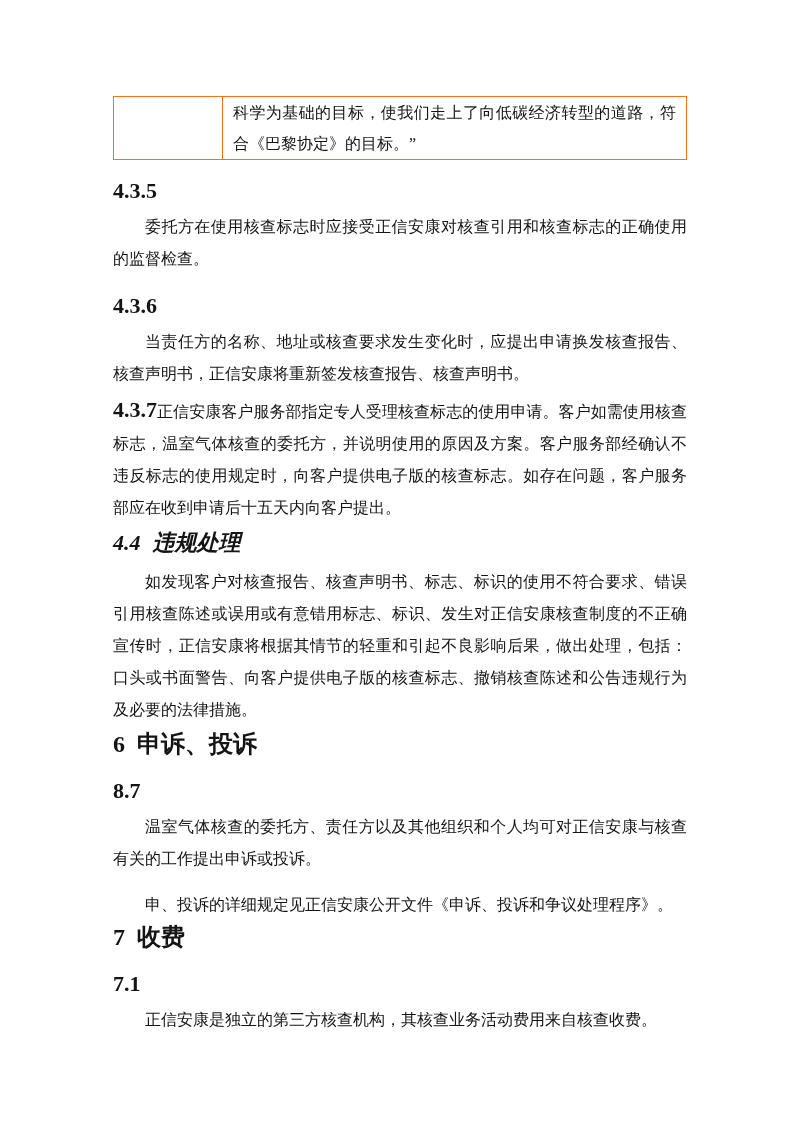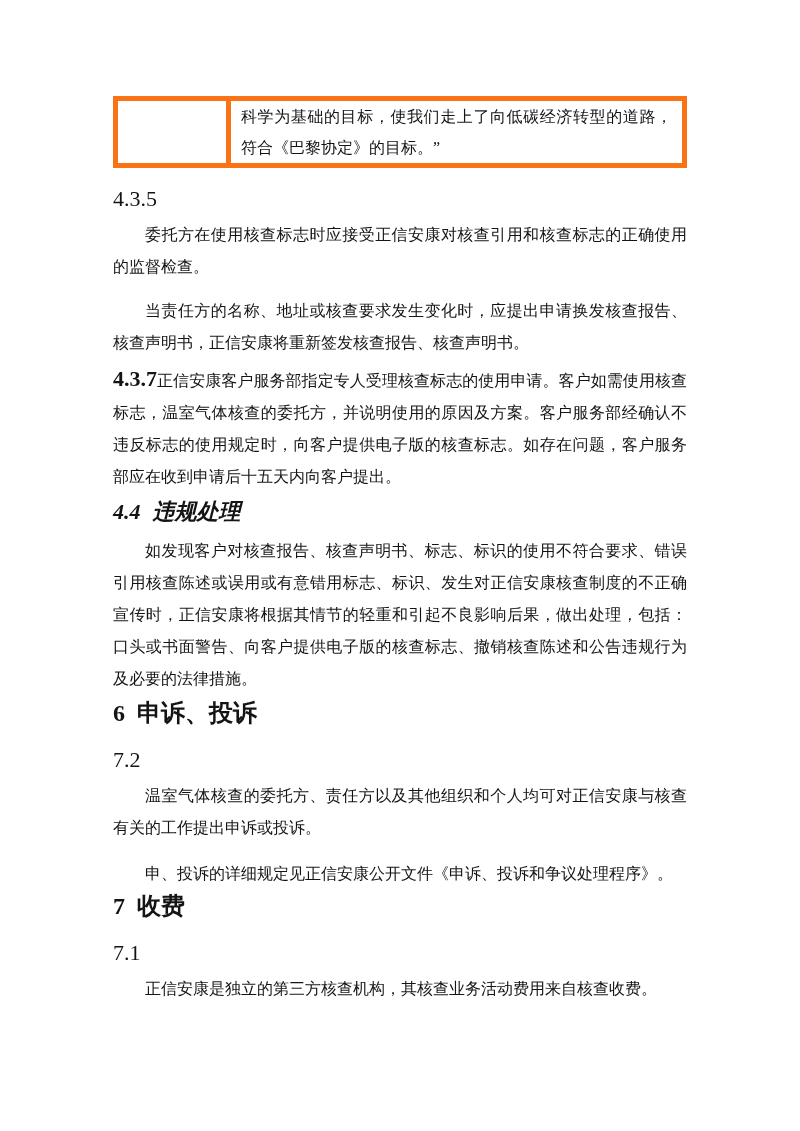--- a/index.html
+++ b/index.html
@@ -22,33 +22,33 @@
     overflow: hidden;
   }
   
   table.doc-table {
     width: 100%;
     border-collapse: collapse;
     table-layout: fixed;
     margin: 0 0 12px 0;
   }
   table.doc-table td {
-    border: 5px solid #f97316;
+    border: 1px solid #f97316;
     vertical-align: top;
     padding: 0 10px;
   }
   td.cell-empty { width: 88px; }
   td.cell-text {
     text-align: justify;
     text-align-last: left;
     line-height: 31px;
   }
   
   .h-sub {
-    font-weight: normal;
+    font-weight: bold;
     font-size: 22px;
     line-height: 28px;
     margin: 17px 0 6px 0;
   }
   .h-mid {
     font-weight: bold;
     font-size: 22px;
     line-height: 30px;
     margin: 0 0 8px 0;
     font-style: italic;
@@ -89,30 +89,31 @@
       <tr>
         <td class="cell-empty"></td>
         <td class="cell-text">科学为基础的目标，使我们走上了向低碳经济转型的道路，符合《巴黎协定》的目标。”</td>
       </tr>
     </tbody>
   </table>
 
   <div class="h-sub">4.3.5</div>
   <p class="body-par">委托方在使用核查标志时应接受正信安康对核查引用和核查标志的正确使用的监督检查。</p>
 
+  <div class="h-sub">4.3.6</div>
   <p class="body-par tight">当责任方的名称、地址或核查要求发生变化时，应提出申请换发核查报告、核查声明书，正信安康将重新签发核查报告、核查声明书。</p>
 
   <p class="body-par no-indent tight"><span class="inline-num">4.3.7</span><span>正信安康客户服务部指定专人受理核查标志的使用申请。客户如需使用核查标志，温室气体核查的委托方，并说明使用的原因及方案。客户服务部经确认不违反标志的使用规定时，向客户提供电子版的核查标志。如存在问题，客户服务部应在收到申请后十五天内向客户提出。</span></p>
 
   <div class="h-mid"><span class="h-num">4.4</span><span>违规处理</span></div>
   <p class="body-par flush">如发现客户对核查报告、核查声明书、标志、标识的使用不符合要求、错误引用核查陈述或误用或有意错用标志、标识、发生对正信安康核查制度的不正确宣传时，正信安康将根据其情节的轻重和引起不良影响后果，做出处理，包括：口头或书面警告、向客户提供电子版的核查标志、撤销核查陈述和公告违规行为及必要的法律措施。</p>
 
   <div class="h-top"><span class="h-num">6</span><span>申诉、投诉</span></div>
 
-  <div class="h-sub">7.2</div>
+  <div class="h-sub">8.7</div>
   <p class="body-par wide-after">温室气体核查的委托方、责任方以及其他组织和个人均可对正信安康与核查有关的工作提出申诉或投诉。</p>
 
   <p class="body-par none">申、投诉的详细规定见正信安康公开文件《申诉、投诉和争议处理程序》。</p>
 
   <div class="h-top mb12"><span class="h-num">7</span><span>收费</span></div>
 
   <div class="h-sub">7.1</div>
   <p class="body-par none">正信安康是独立的第三方核查机构，其核查业务活动费用来自核查收费。</p>
 
 </div>

